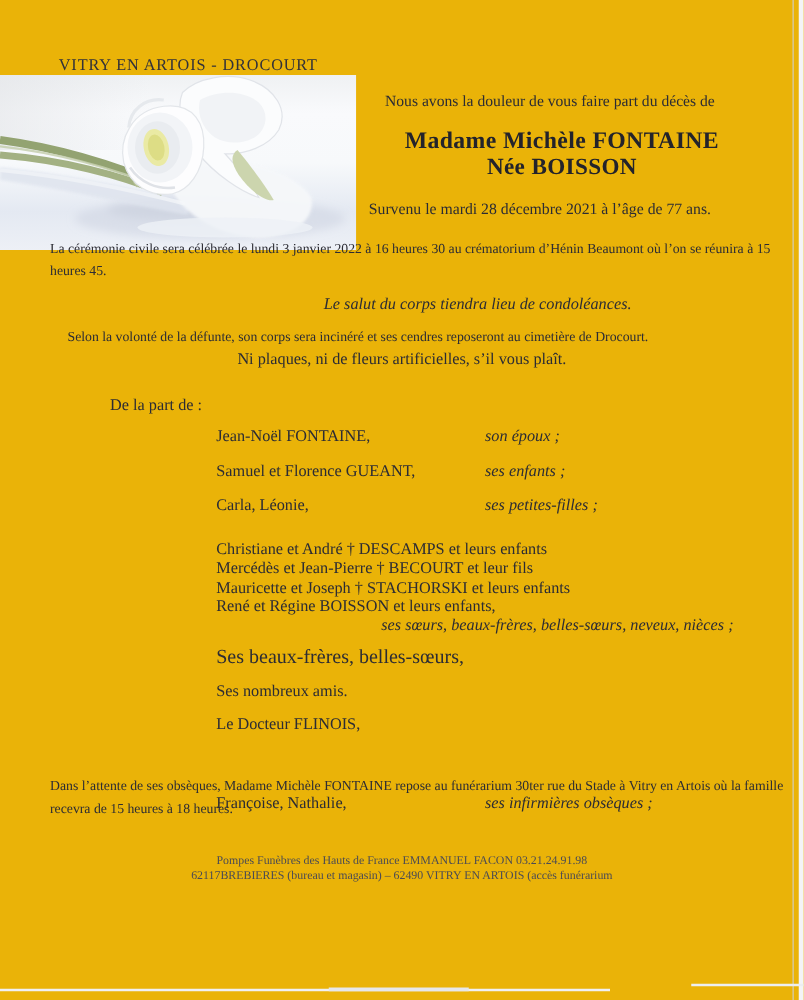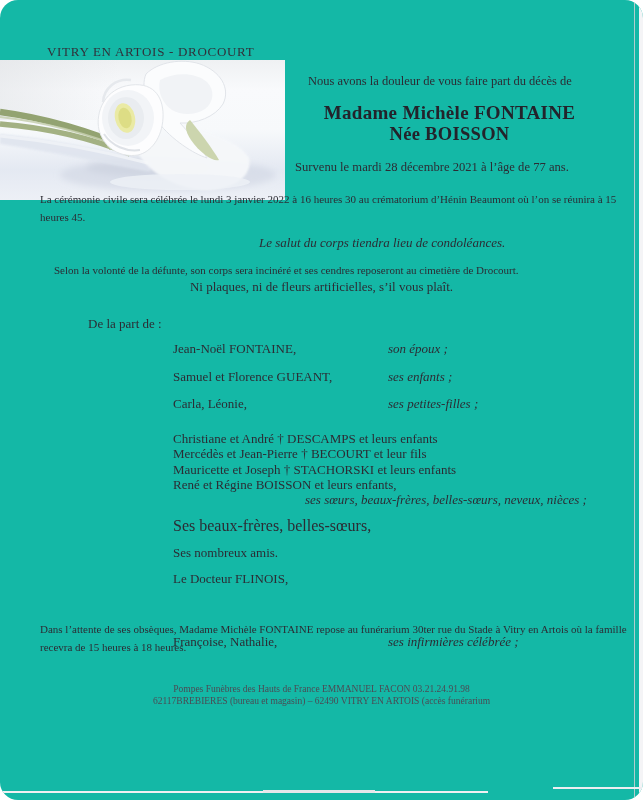--- a/index.html
+++ b/index.html
@@ -1,23 +1,22 @@
 <!DOCTYPE html>
 <html><head>
 <meta charset="utf-8">
 <style>
   html,body{margin:0;padding:0;background:#ffffff;}
   .page{
     position:relative;
     width:643px;height:800px;
-    background:#14b8a6;
+    background:#eab308;
     font-family:"Liberation Serif","DejaVu Serif",serif;
     color:#2c2c34;
     overflow:hidden;
-    border-radius:18px;
   }
   .abs{position:absolute;}
   .region-title{
     left:47px;top:44px;
     font-size:13px;letter-spacing:.7px;color:#31313a;
   }
   .flower-photo{left:0;top:60px;width:285px;height:140px;}
   .flower-photo svg{display:block;}
   .header-right{left:283px;top:74px;width:345px;}
   .intro-line{font-size:12.5px;padding-left:25px;white-space:nowrap;}
@@ -157,21 +156,21 @@
   </div>
 
   <div class="abs inlaws-line">Ses beaux-frères, belles-sœurs,</div>
 
   <div class="abs friends-line">Ses nombreux amis.</div>
 
   <div class="abs medical-block">
     <div>Le Docteur FLINOIS,</div>
     <div class="medical-row">
       <span class="fname">Françoise, Nathalie,</span>
-      <span class="relation">ses infirmières célébrée ;</span>
+      <span class="relation">ses infirmières obsèques ;</span>
     </div>
   </div>
 
   <div class="abs para repose">Dans l’attente de ses obsèques, Madame Michèle FONTAINE repose au funérarium 30ter rue du Stade à Vitry en Artois où la famille recevra de 15 heures à 18 heures.</div>
 
   <div class="abs footer">
     <div>Pompes Funèbres des Hauts de France EMMANUEL FACON 03.21.24.91.98</div>
     <div>62117BREBIERES (bureau et magasin) – 62490 VITRY EN ARTOIS (accès funérarium</div>
   </div>
 

